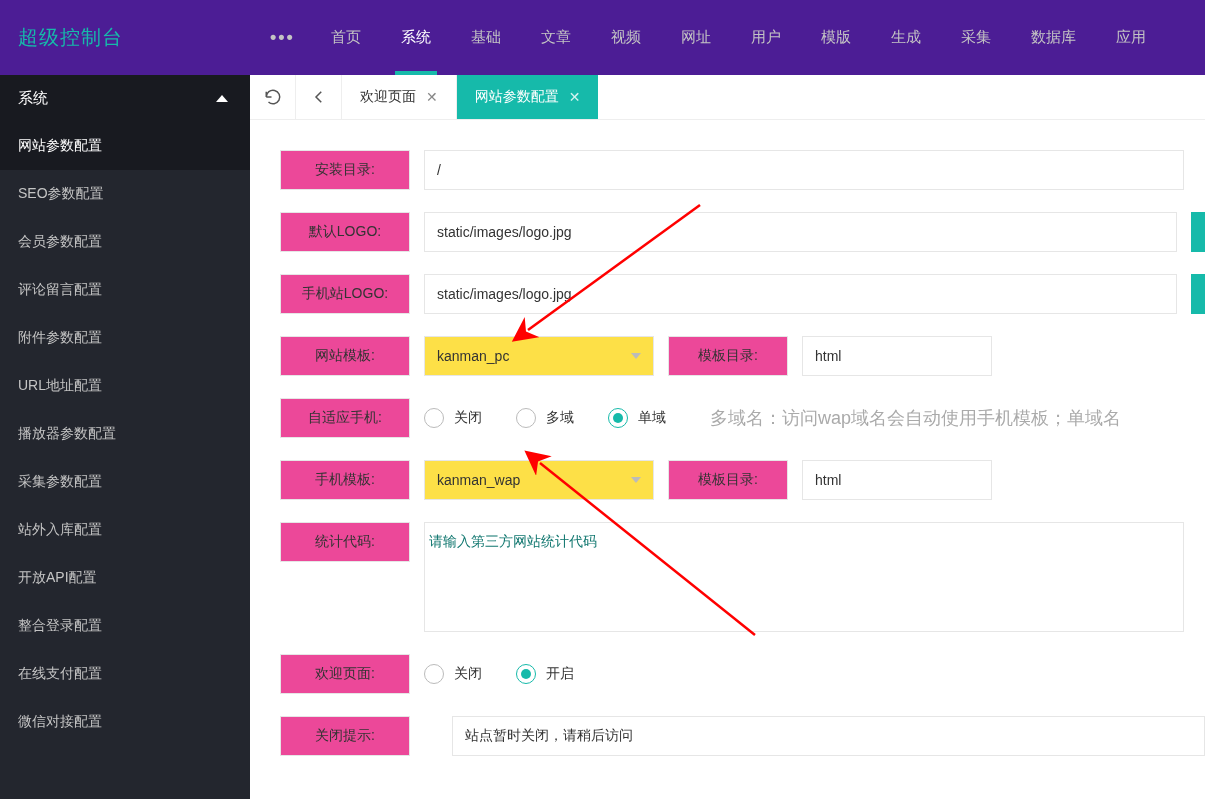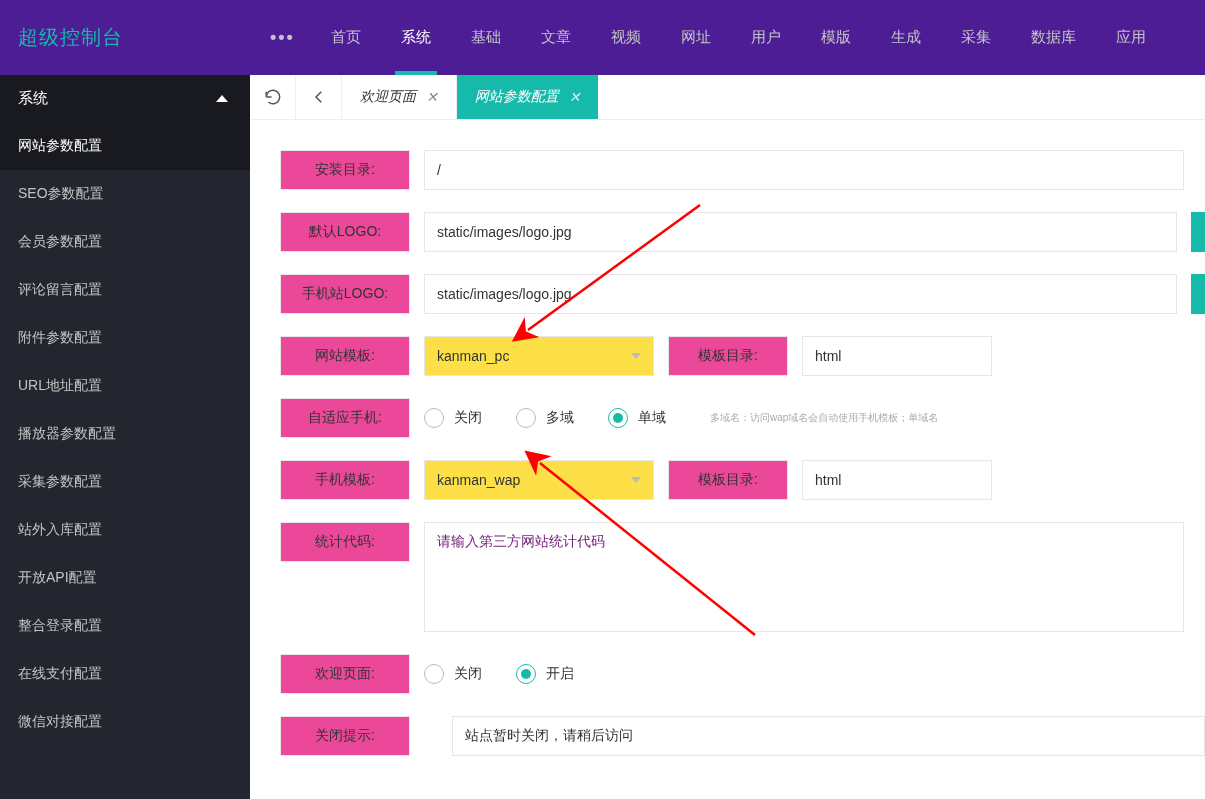--- a/index.html
+++ b/index.html
@@ -128,21 +128,20 @@
   .tab-btn svg { width: 18px; height: 18px; stroke: #555; fill: none; stroke-width: 2; }
   .tab {
     display: flex;
     align-items: center;
     padding: 0 18px;
     gap: 10px;
     cursor: pointer;
     font-size: 14px;
     color: #333;
     border-right: 1px solid #eee;
-    font-style: italic;
   }
   .tab.active {
     background: #16baaa;
     color: #fff;
     border-right: none;
   }
   .tab .close-x {
     font-size: 14px;
     color: #888;
   }
@@ -175,23 +174,23 @@
     border: 1px solid #e6e6e6;
     padding: 0 12px;
     font-size: 14px;
     color: #333;
     background: #fff;
     flex: 1;
     min-width: 0;
   }
   .text-area {
     border: 1px solid #e6e6e6;
-    padding: 10px 12px;
-    font-size: 14px;
-    color: #701a75;
+    padding: 10px 4px;
+    font-size: 14px;
+    color: #0f766e;
     background: #fff;
     flex: 1;
     height: 110px;
   }
   .green-btn {
     width: 14px;
     height: 40px;
     background: #16baaa;
     flex-shrink: 0;
   }
@@ -240,21 +239,21 @@
   .radio-opt.checked .radio-circle::after {
     content: "";
     position: absolute;
     top: 4px; left: 4px;
     width: 10px; height: 10px;
     border-radius: 50%;
     background: #16baaa;
   }
   .hint-text {
     color: #aaa;
-    font-size: 10px;
+    font-size: 18px;
     display: flex;
     align-items: center;
     height: 40px;
     white-space: nowrap;
   }
   
   .overlay {
     position: absolute;
     top: 0; left: 0;
     pointer-events: none;

